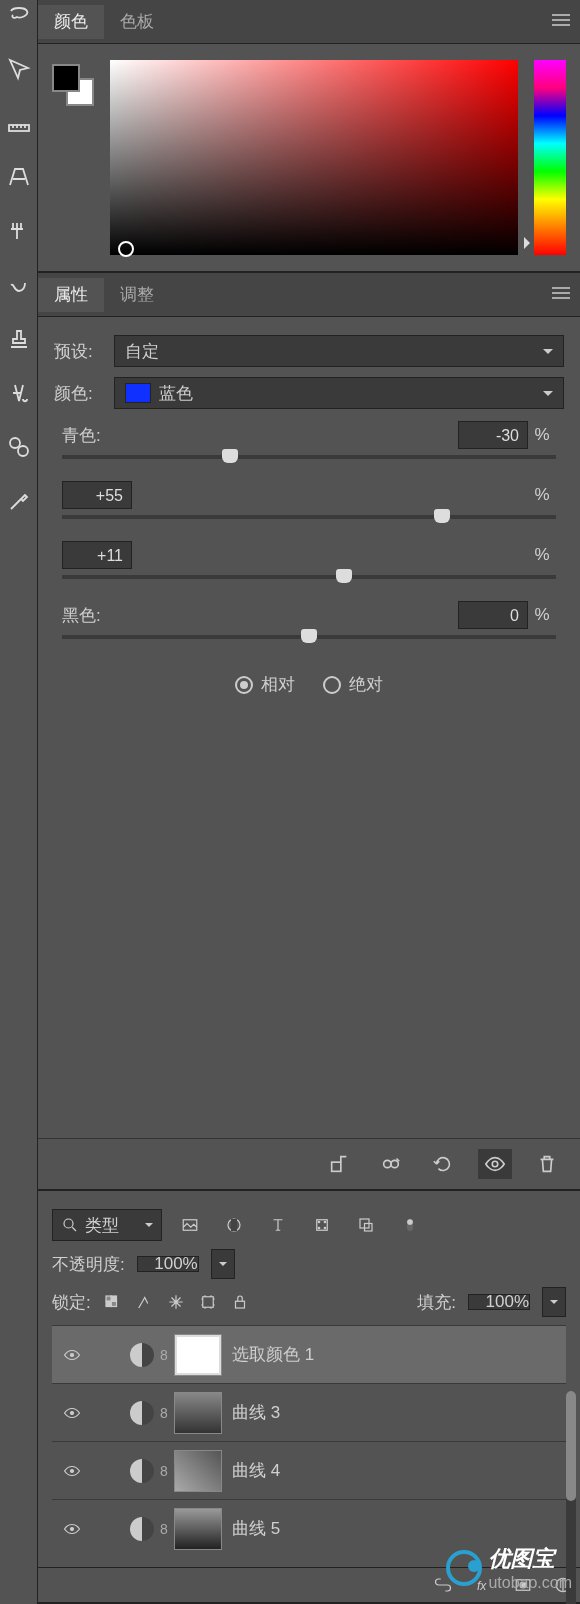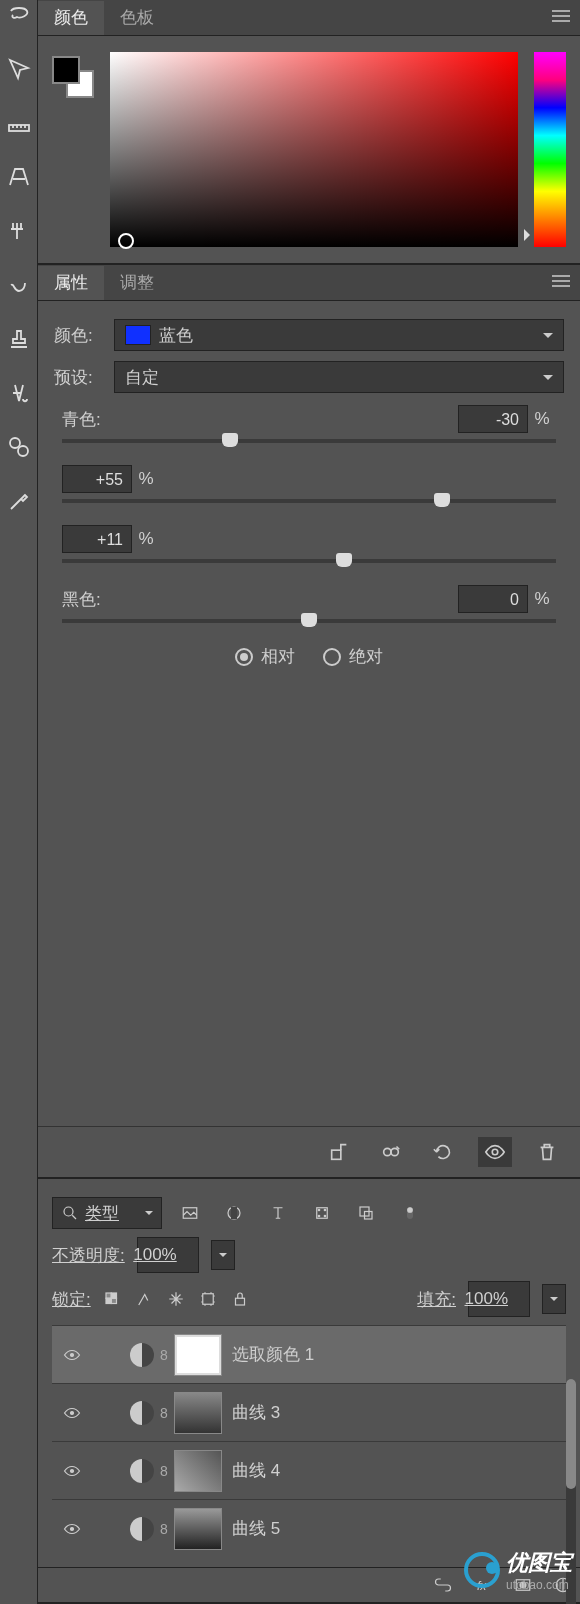--- a/index.html
+++ b/index.html
@@ -2,21 +2,21 @@
 <html><head>
 <meta charset="utf-8">
 <style>
 * { box-sizing: border-box; margin: 0; padding: 0; font-family: "Microsoft YaHei", sans-serif; }
 body { background: #454545; color: #d0d0d0; width: 580px; height: 1604px; overflow: hidden; font-size: 17px; display: flex; }
 .toolbar-left { width: 38px; background: #535353; border-right: 1px solid #222; display: flex; flex-direction: column; align-items: center; padding-top: 0; gap: 24px; }
 .tool-icon { width: 30px; height: 30px; display: flex; align-items: center; justify-content: center; color: #ddd; }
 .tool-icon svg { width: 24px; height: 24px; stroke: #ddd; fill: none; stroke-width: 1.8; }
 .panels { flex: 1; display: flex; flex-direction: column; }
 .panel { background: #535353; border-bottom: 2px solid #222; }
-.panel-tabs { display: flex; align-items: center; height: 36px; border-bottom: 1px solid #222; background: #454545; }
+.panel-tabs { display: flex; align-items: center; height: 44px; border-bottom: 1px solid #222; background: #454545; }
 .tab { padding: 0 16px; height: 34px; display: flex; align-items: center; color: #aaa; cursor: pointer; font-size: 17px; }
 .tab.active { background: #535353; color: #eee; }
 .panel-menu { margin-left: auto; margin-right: 10px; cursor: pointer; }
 .panel-menu svg { width: 18px; height: 14px; fill: #aaa; }
 .color-body { padding: 16px 14px; display: flex; gap: 16px; }
 .swatch-stack { position: relative; width: 42px; height: 42px; margin-top: 4px; }
 .swatch-fg { position: absolute; width: 28px; height: 28px; background: #000; border: 2px solid #888; top: 0; left: 0; }
 .swatch-bg { position: absolute; width: 28px; height: 28px; background: #fff; border: 2px solid #888; bottom: 0; right: 0; }
 .color-field { flex: 1; height: 195px; position: relative; background: linear-gradient(to top, #000, transparent), linear-gradient(to right, #fff, #ff0000); }
 .color-field:after { content:''; position:absolute; bottom:-2px; left:8px; width:12px; height:12px; border:2px solid #fff; border-radius:50%; background:transparent; }
@@ -30,42 +30,42 @@
 .adjust-icon1:after{right:2px;bottom:4px;border:5px solid transparent;border-right-color:#eee;}
 .adjust-icon2 { width: 24px; height: 22px; border: 2px solid #ccc; position:relative; }
 .adjust-icon2:before{content:'';position:absolute;inset:2px;background:radial-gradient(circle,#ccc 40%,#000 42%);}
 .row { display: flex; align-items: center; margin: 10px 0; }
 .row-label { width: 60px; font-size: 17px; }
 .dropdown { flex: 1; height: 32px; background: #3a3a3a; border: 1px solid #222; display: flex; align-items: center; padding: 0 10px; position: relative; cursor: pointer; }
 .dropdown:after { content: ''; position: absolute; right: 10px; top: 13px; border: 5px solid transparent; border-top-color: #ccc; }
 .color-chip { width: 26px; height: 20px; background: #1030ff; margin-right: 8px; border: 1px solid #222; }
 .sliders { margin-top: 12px; }
 .slider-row { margin: 8px 8px 22px; }
-.slider-head { display: flex; align-items: center; margin-bottom: 6px; }
+.slider-head { display: flex; align-items: center; margin-bottom: 6px; justify-content: space-between; }
 .slider-name { flex: 1; font-size: 17px; }
 .slider-val { width: 70px; height: 28px; background: #3a3a3a; border: 1px solid #222; text-align: right; padding: 0 8px; color: #ddd; font-size: 16px; line-height: 28px; }
 .slider-unit { width: 28px; text-align: center; font-size: 17px; }
 .slider-track { height: 4px; background: #3a3a3a; position: relative; }
 .slider-thumb { position: absolute; top: -6px; width: 16px; height: 14px; background: #ddd; border-radius: 3px 3px 6px 6px; transform: translateX(-8px); cursor: pointer; }
-.radio-row { display: flex; justify-content: center; gap: 28px; margin: 22px 0 10px; }
+.radio-row { display: flex; justify-content: center; gap: 28px; margin: 34px 0 10px; }
 .radio { display: flex; align-items: center; gap: 8px; cursor: pointer; }
 .radio-btn { width: 18px; height: 18px; border: 2px solid #ccc; border-radius: 50%; position: relative; }
 .radio-btn.checked:after { content: ''; position: absolute; inset: 3px; background: #ccc; border-radius: 50%; }
 .props-footer { display: flex; justify-content: flex-end; gap: 18px; padding: 10px 16px; border-top: 1px solid #333; }
 .footer-btn { width: 34px; height: 30px; display: flex; align-items: center; justify-content: center; cursor: pointer; }
 .footer-btn.active { background: #3a3a3a; }
 .footer-btn svg { width: 22px; height: 22px; stroke: #ccc; fill: none; stroke-width: 1.8; }
 .layers-body { padding: 10px 14px; position: relative; }
-.layer-row { display: flex; align-items: center; gap: 12px; margin: 8px 0; text-decoration: underline; }
+.layer-row { display: flex; align-items: center; gap: 12px; margin: 8px 0; }
 .search-kind { width: 110px; height: 32px; background: #3a3a3a; border: 1px solid #222; display: flex; align-items: center; padding: 0 8px; position: relative; gap: 6px; }
 .search-kind:after { content:''; position:absolute; right:8px; top:13px; border:4px solid transparent; border-top-color:#ccc; }
 .filter-btn { width: 32px; height: 30px; display: flex; align-items: center; justify-content: center; cursor: pointer; }
 .blend { width: 170px; height: 32px; background: #3a3a3a; border: 1px solid #222; padding: 0 10px; display: flex; align-items: center; position: relative; }
 .blend:after { content:''; position:absolute; right:8px; top:13px; border:4px solid transparent; border-top-color:#ccc; }
-.opacity-val { width: 62px; height: 36px; background: #3a3a3a; border: 1px solid #222; display: flex; align-items: center; justify-content: flex-end; padding: 0 21px; }
+.opacity-val { width: 62px; height: 16px; background: #3a3a3a; border: 1px solid #222; display: flex; align-items: center; justify-content: flex-end; padding: 0 0; }
 .arrow-btn { width: 24px; height: 30px; background: #3a3a3a; border: 1px solid #222; display: flex; align-items: center; justify-content: center; }
 .arrow-btn:after{content:'';border:4px solid transparent;border-top-color:#ccc;margin-top:4px;}
 .lock-icons { display: flex; align-items: center; gap: 14px; }
 .layer-list { margin-top: 6px; }
 .layer-item { display: flex; align-items: center; height: 58px; border-top: 1px solid #3a3a3a; padding: 0 2px; }
 .layer-item.selected { background: #6a6a6a; }
 .vis-eye { width: 36px; display: flex; align-items: center; justify-content: center; cursor: pointer; }
 .layer-indent { width: 40px; }
 .adjust-circle { width: 24px; height: 24px; border-radius: 50%; background: linear-gradient(90deg,#ccc 50%,#444 50%); }
 .link-chain { color: #aaa; font-size: 14px; width: 20px; text-align: center; }
@@ -75,21 +75,21 @@
 .layer-thumb.img3 { background: linear-gradient(#999,#222); }
 .layer-thumb.photo { background: linear-gradient(90deg,#d99a60,#4a6a8a); }
 .layer-name { margin-left: 10px; font-size: 17px; }
 .sel-border { box-shadow: 0 0 0 2px #ddd inset; }
 .scrollbar { position: absolute; right: 4px; top: 200px; width: 10px; height: 320px; background: #3a3a3a; border-radius: 5px; }
 .scroll-thumb { position: absolute; width: 10px; height: 110px; top: 0; background: #888; border-radius: 5px; }
 .bottom-bar { display: flex; justify-content: flex-end; gap: 22px; padding: 8px; border-top: 1px solid #222; }
 .watermark { position: fixed; bottom: 12px; right: 8px; display: flex; align-items: center; gap: 6px; font-size: 22px; font-style: italic; font-weight: bold; color: #fff; }
 .wm-logo { width: 36px; height: 36px; border: 4px solid #2aa0d0; border-radius: 50%; position:relative; }
 .wm-logo:after{content:'';position:absolute;width:12px;height:12px;background:#2aa0d0;border-radius:50%;right:-2px;top:6px;}
-.wm-sub { font-size: 12px; color: #aaa; display:block; font-style:normal; font-weight:normal; }
+.wm-sub { font-size: 16px; color: #aaa; display:block; font-style:normal; font-weight:normal; }
 svg.ic { width:18px; height:18px; stroke:#ccc; fill:none; stroke-width:1.6; }
 </style>
 </head>
 <body>
 
 <div class="toolbar-left">
   <div class="tool-icon">
       <svg viewBox="0 0 24 24">
         <path d="M4 8c2-4 14-4 16 0 2 4-6 8-10 6-3 2-6 0-4-2"></path>
       </svg>
@@ -170,31 +170,31 @@
       <div class="tab active">属性</div>
       <div class="tab">调整</div>
       <div class="panel-menu"><svg viewBox="0 0 18 14">
             <rect y="1" width="18" height="2"></rect>
             <rect y="6" width="18" height="2"></rect>
             <rect y="11" width="18" height="2"></rect>
           </svg></div>
     </div>
     <div class="props-body" style="flex:1;">
       <div class="row">
+        <span class="row-label">预设:</span>
+        <div class="dropdown">
+            <span>自定</span>
+          </div>
+      </div>
+      <div class="row">
         <span class="row-label">颜色:</span>
         <div class="dropdown">
           <div class="color-chip"></div>
           <span>蓝色</span>
         </div>
-      </div>
-      <div class="row">
-        <span class="row-label">预设:</span>
-        <div class="dropdown">
-            <span>自定</span>
-          </div>
       </div>
       <div class="sliders">
         <div class="slider-row">
           <div class="slider-head">
             <span class="slider-name">青色:</span>
             <div class="slider-val">-30</div>
             <span class="slider-unit">%</span>
           </div>
           <div class="slider-track">
               <div class="slider-thumb" style="left:34%"></div>

